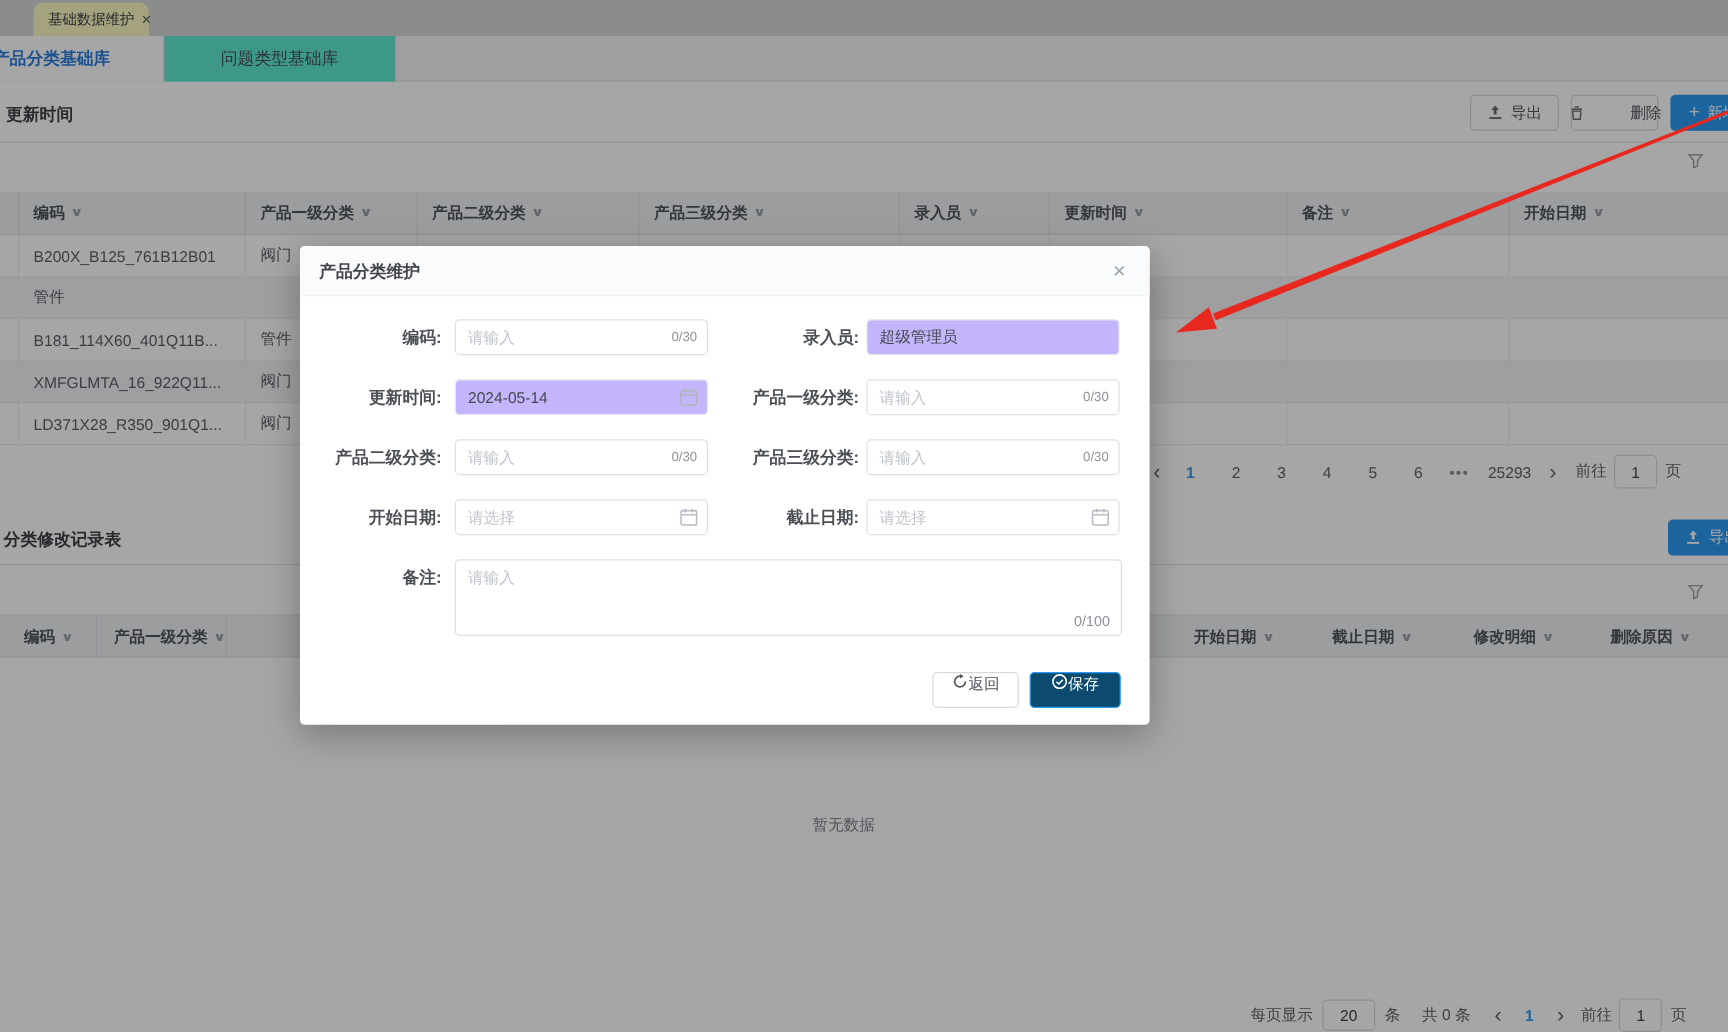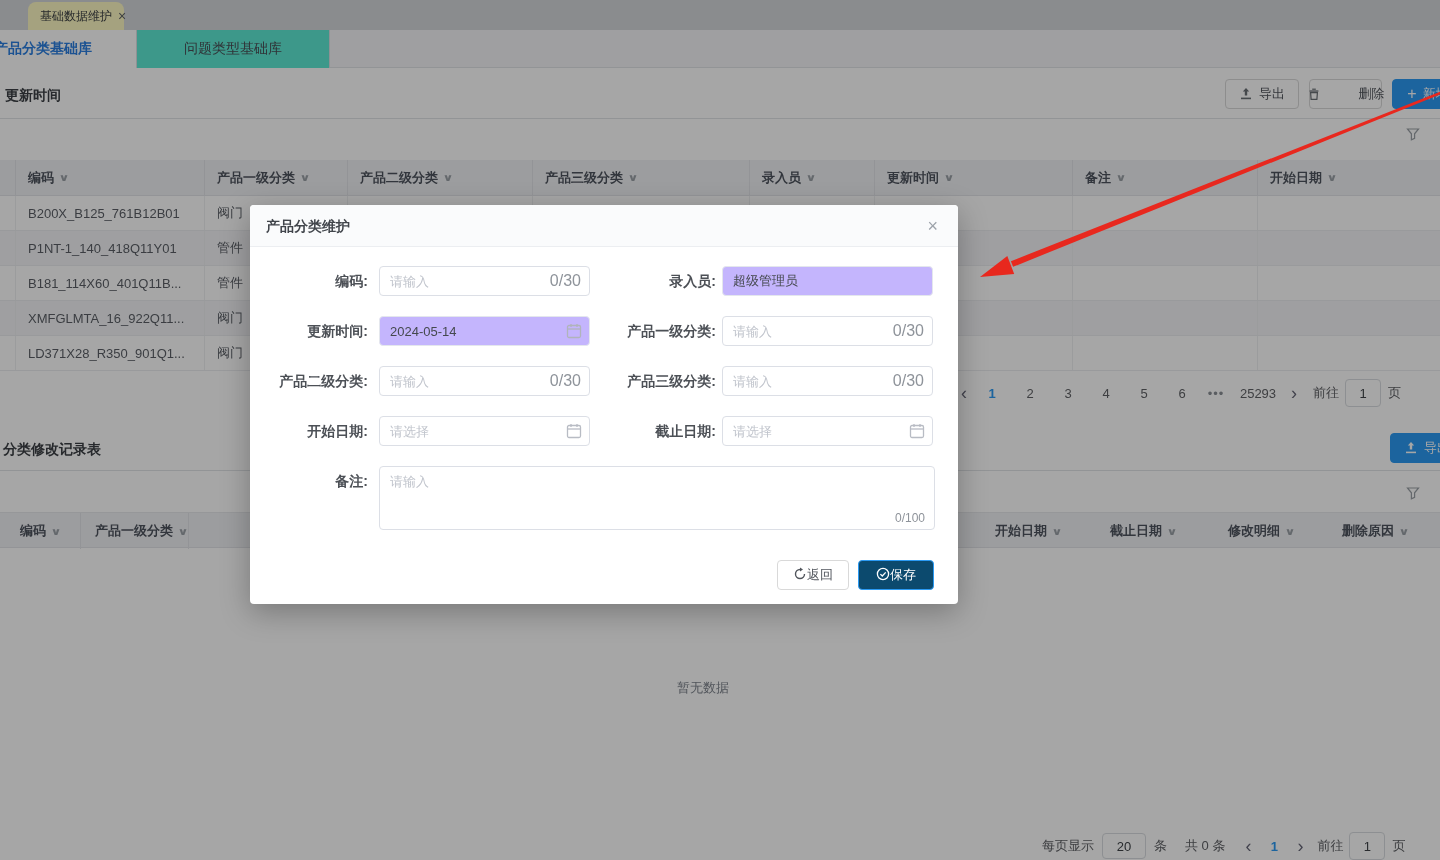--- a/index.html
+++ b/index.html
@@ -101,27 +101,27 @@
 
   .fl { position:absolute; height:30px; line-height:30px; font-size:14px; font-weight:bold; color:#4c5056; text-align:right; white-space:nowrap; }
   .la { left:0; width:118px; } .lb { left:316px; width:150px; }
   .r1 { top:61px; } .r2 { top:111px; } .r3 { top:161px; } .r4 { top:211px; } .r5 { top:261px; }
   .fbox { position:absolute; width:211px; height:30px; }
   .ia { left:129px; } .ib { left:472px; }
   .fbox input { width:100%; height:100%; border:1px solid #dcdfe6; border-radius:4px; padding:0 42px 0 10px;
                 font-size:13px; color:#45494e; outline:none; background:#fff; font-family:inherit; }
   .fbox input::placeholder, .m-textarea textarea::placeholder { color:#c0c4cc; }
   .fbox.disabled input { background:#c4b5fd; border-color:#e4e7ed; color:#45494e; }
-  .fcount { position:absolute; right:9px; top:0; line-height:30px; font-size:16px; color:#8e939a; }
+  .fcount { position:absolute; right:9px; top:0; line-height:30px; font-size:11px; color:#8e939a; }
   .fcal { position:absolute; right:8px; top:7px; width:16px; height:16px; }
   .m-textarea { position:absolute; left:129px; top:261px; width:556px; height:64px; }
   .m-textarea textarea { width:100%; height:100%; border:1px solid #dcdfe6; border-radius:4px; resize:none;
                 padding:6px 10px; font-size:13px; color:#45494e; outline:none; font-family:inherit; }
   .tcount { position:absolute; right:10px; bottom:5px; font-size:12px; color:#8e939a; }
-  .m-btn { position:absolute; top:355px; height:30px; border-radius:4px; display:flex; align-items:center;
+  .m-btn { position:absolute; top:355px; height:30px; border-radius:4px; display:flex; align-items:flex-start;
            justify-content:center; gap:0; font-size:13px; cursor:pointer; }
   .m-back { left:527px; width:72px; background:#fff; border:1px solid #d9d9d9; color:#51555c; }
   .m-save { left:608px; width:76px; background:#0c4a6e; border:1px solid #2b9af3; color:#fff; }
 
   
   .anno { position:absolute; left:0; top:0; z-index:30; pointer-events:none; }
 </style>
 </head>
 <body>
 
@@ -221,21 +221,20 @@
         <div class="td c2">阀门</div>
         <div class="td c3"></div>
           <div class="td c4"></div>
           <div class="td c5"></div>
           <div class="td c6"></div>
           <div class="td c7"></div>
           <div class="td c8"></div>
       </div>
       <div class="tr zebra">
         <div class="td c0"></div>
-        <div class="td c1">P1NT-1_140_418Q11Y01</div>
         <div class="td c2">管件</div>
         <div class="td c3"></div>
           <div class="td c4"></div>
           <div class="td c5"></div>
           <div class="td c6"></div>
           <div class="td c7"></div>
           <div class="td c8"></div>
       </div>
       <div class="tr">
         <div class="td c0"></div>

